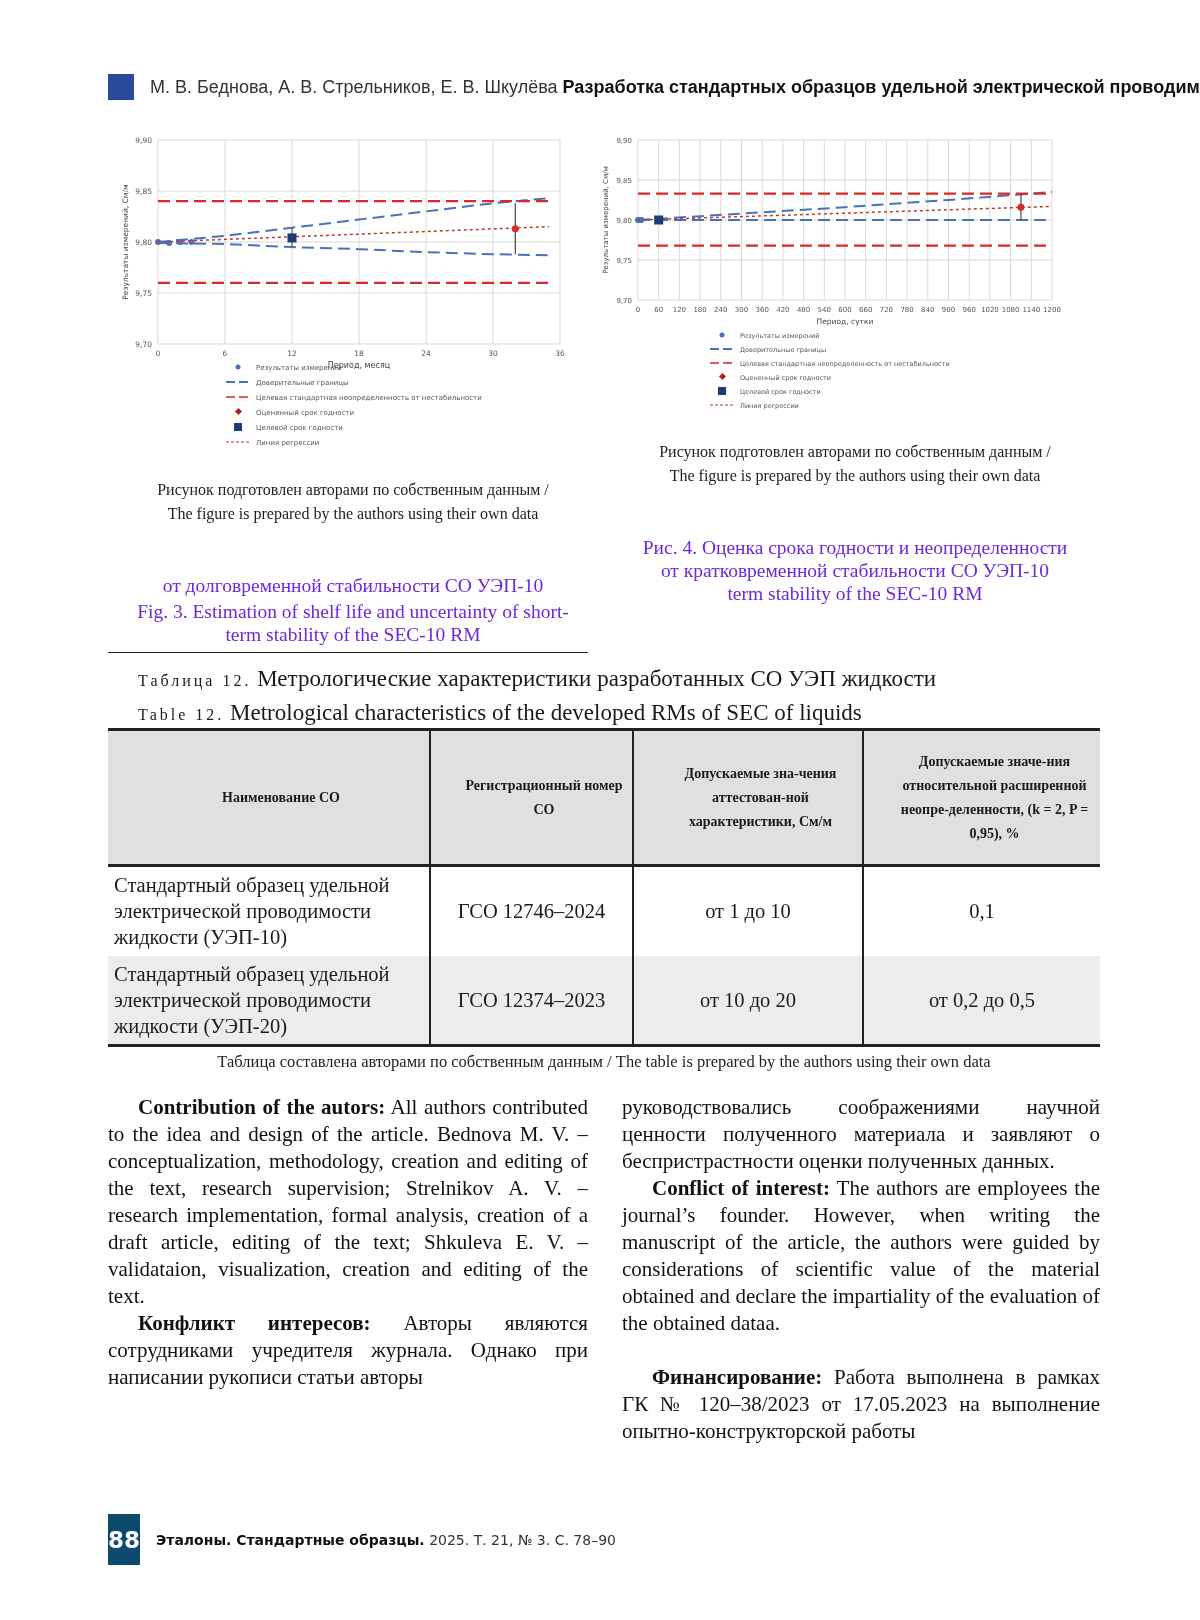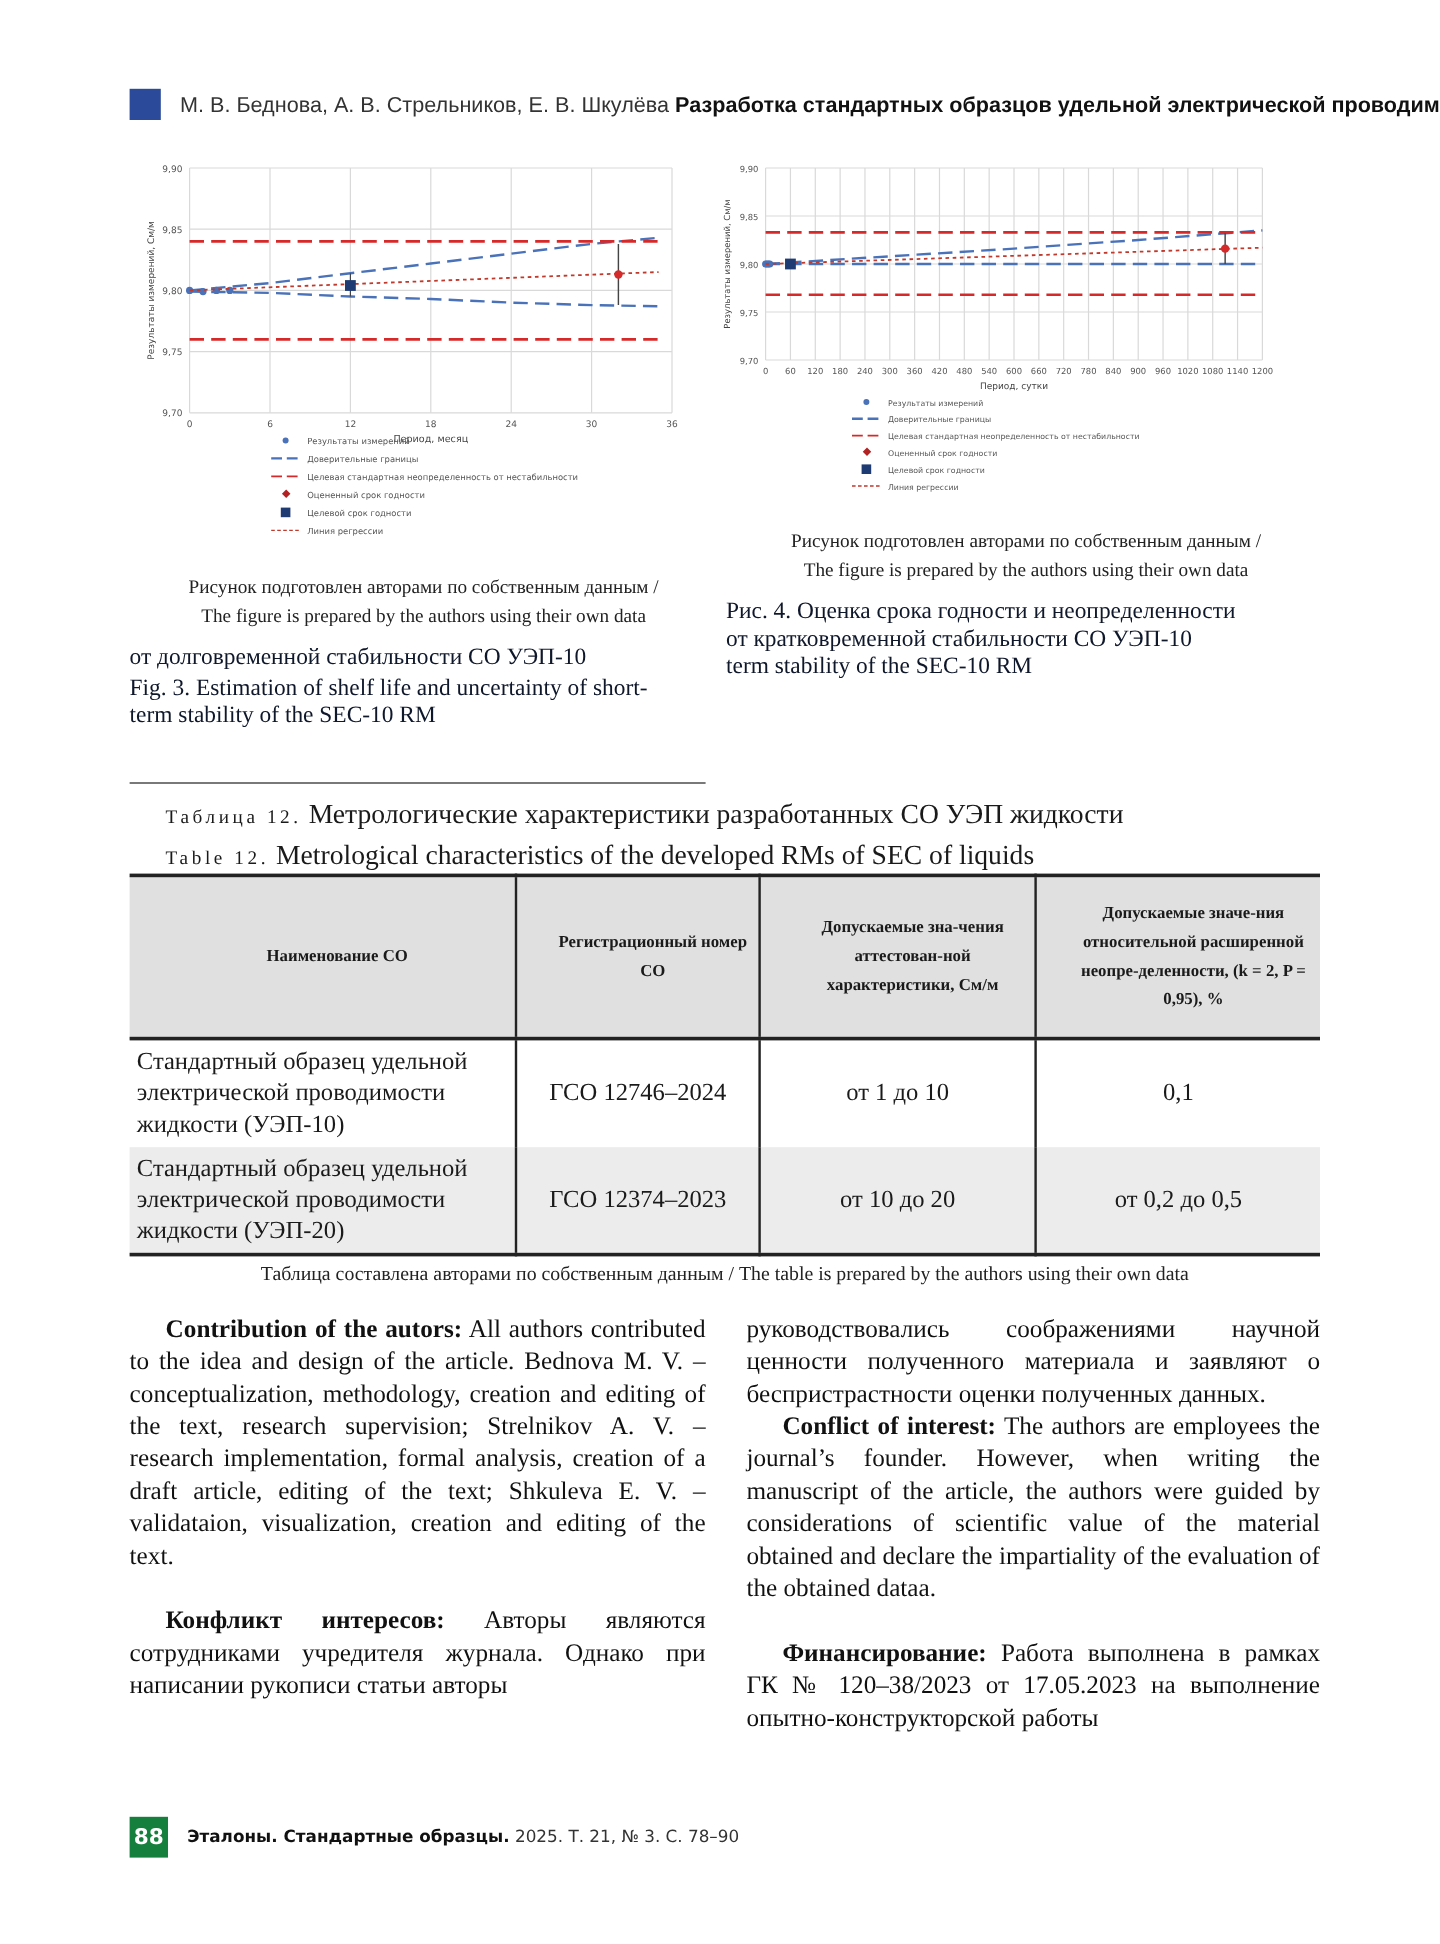--- a/index.html
+++ b/index.html
@@ -9,21 +9,21 @@
   .rh-square { width: 26px; height: 26px; background: #2b4a9a; margin-right: 16px; flex: none; }
   .rh-text { font-family: Liberation Sans, sans-serif; font-size: 18px; color: #333; white-space: nowrap; }
   .rh-text b { color: #111; font-weight: bold; }
 
   .chart-wrap { position: absolute; }
   .chart-wrap svg text { font-family: "DejaVu Sans", sans-serif; }
   #fig3 { left: 108px; top: 132px; width: 490px; height: 340px; }
   #fig4 { left: 600px; top: 132px; width: 505px; height: 300px; }
 
   .fig-note { position: absolute; text-align: center; font-family: "Liberation Serif", serif; font-size: 16px; line-height: 24px; color: #222; }
-  .fig-cap { position: absolute; text-align: left; font-family: "Liberation Serif", serif; font-size: 19.5px; line-height: 23px; color: #0f172a; }
+  .fig-cap { position: absolute; text-align: center; font-family: "Liberation Serif", serif; font-size: 19.5px; line-height: 23px; color: #6d28d9; margin-top: 38px; }
 
   .rule { position: absolute; left: 108px; top: 652px; width: 480px; height: 1px; background: #222; }
   .tbl-title { position: absolute; left: 138px; font-family: "Liberation Serif", serif; font-size: 23px; line-height: 42px; color: #1a1a1a; white-space: nowrap; }
   .tbl-title .lbl { font-size: 16px; letter-spacing: 3px; }
 
   table.data { position: absolute; left: 108px; top: 728px; width: 992px; border-collapse: collapse; font-family: "Liberation Serif", serif; }
   table.data th, table.data td { border-left: 2px solid #222; border-right: 2px solid #222; padding: 0 6px; text-align: center; vertical-align: middle; }
   table.data tr > :first-child { border-left: none; }
   table.data tr > :last-child { border-right: none; }
   table.data thead tr { border-top: 3px solid #222; border-bottom: 3px solid #222; background: #e0e0e0; height: 136px; }
@@ -32,21 +32,21 @@
   table.data tbody tr.alt { background: #ececec; border-bottom: 3px solid #222; }
   table.data td.name { text-align: left; padding-left: 6px; }
   .tbl-note { position: absolute; left: 108px; width: 992px; top: 1052px; text-align: center; font-family: "Liberation Serif", serif; font-size: 16.5px; color: #222; }
 
   .col { position: absolute; font-family: "Liberation Serif", serif; font-size: 21px; line-height: 27px; text-align: justify; color: #111; }
   .col p { margin: 0; }
   .col .ind { text-indent: 30px; }
   .col b { font-weight: bold; }
 
   .footer { position: absolute; left: 108px; top: 1514px; display: flex; align-items: center; }
-  .page-no { width: 32px; height: 34px; background: #15803d; color: #fff; font-family: "DejaVu Sans", sans-serif; font-size: 18px; font-weight: bold; display: flex; align-items: center; justify-content: center; }
+  .page-no { width: 32px; height: 51px; background: #0c4a6e; color: #fff; font-family: "DejaVu Sans", sans-serif; font-size: 23px; font-weight: bold; display: flex; align-items: center; justify-content: center; }
   .foot-text { margin-left: 16px; font-family: "DejaVu Sans", sans-serif; font-size: 14px; color: #333; }
   .foot-text b { color: #111; }
 </style>
 </head>
 <body>
 
 <div class="running-head">
   <div class="rh-square"></div>
   <div class="rh-text">
     <span>М. В. Беднова, А. В. Стрельников, Е. В. Шкулёва</span>
@@ -251,21 +251,21 @@
       <td>ГСО 12374–2023</td>
       <td>от 10 до 20</td>
       <td>от 0,2 до 0,5</td>
     </tr>
   </tbody>
 </table>
 <div class="tbl-note">Таблица составлена авторами по собственным данным / The table is prepared by the authors using their own data</div>
 
 <div class="col" style="left:108px;width:480px;top:1094px;">
   <p class="ind"><b>Contribution of the autors:</b><span> All authors contributed to the idea and design of the article. Bednova M. V. – conceptualization, methodology, creation and editing of the text, research supervision; Strelnikov A. V. – research implementation, formal analysis, creation of a draft article, editing of the text; Shkuleva E. V. – validataion, visualization, creation and editing of the text.</span></p>
-  <p class="ind" style="margin-top:27px;"><b>Конфликт интересов:</b><span> Авторы являются сотрудниками учредителя журнала. Однако при написании рукописи статьи авторы</span></p>
+  <p class="ind" style=""><b>Конфликт интересов:</b><span> Авторы являются сотрудниками учредителя журнала. Однако при написании рукописи статьи авторы</span></p>
 </div>
 
 <div class="col" style="left:622px;width:478px;top:1094px;">
   <p>руководствовались соображениями научной ценности полученного материала и заявляют о беспристрастности оценки полученных данных.</p>
   <p class="ind"><b>Conflict of interest:</b><span> The authors are employees the journal’s founder. However, when writing the manuscript of the article, the authors were guided by considerations of scientific value of the material obtained and declare the impartiality of the evaluation of the obtained dataa.</span></p>
   <p class="ind" style="margin-top:27px;"><b>Финансирование:</b><span> Работа выполнена в рамках ГК № 120–38/2023 от 17.05.2023 на выполнение опытно-конструкторской работы</span></p>
 </div>
 
 <div class="footer">
   <div class="page-no">88</div>

